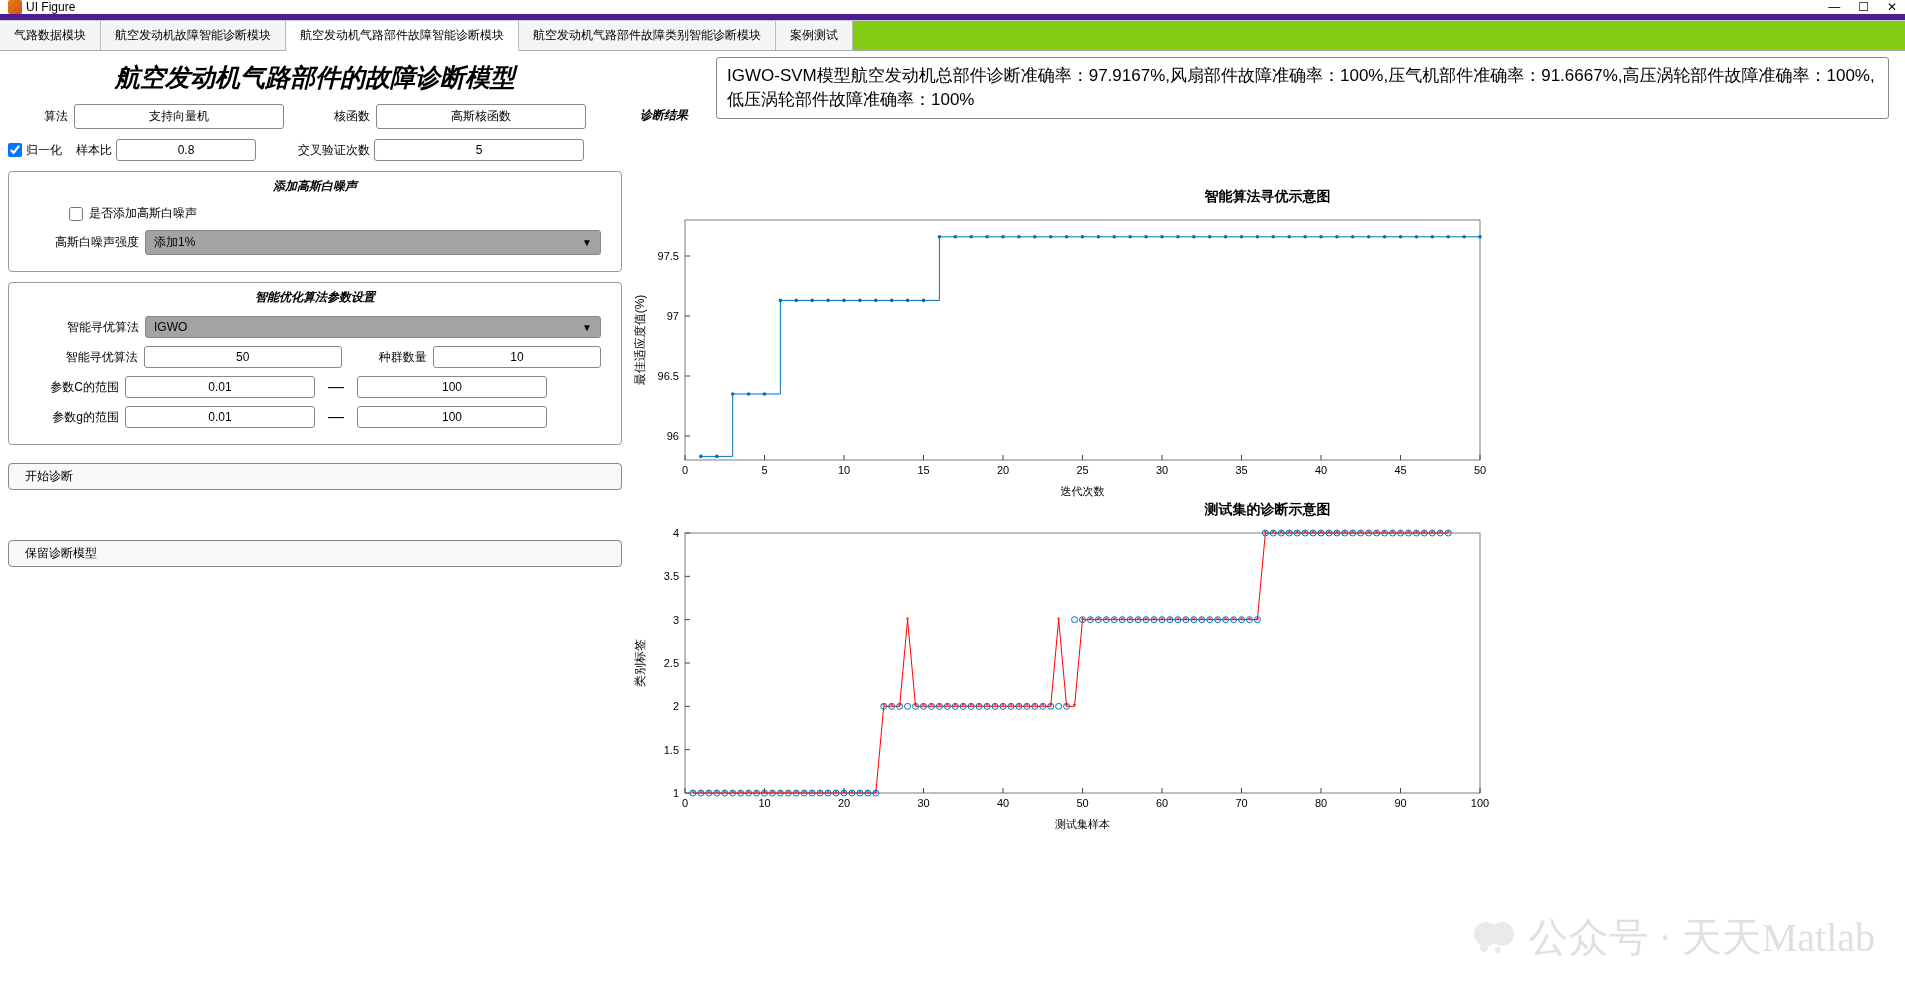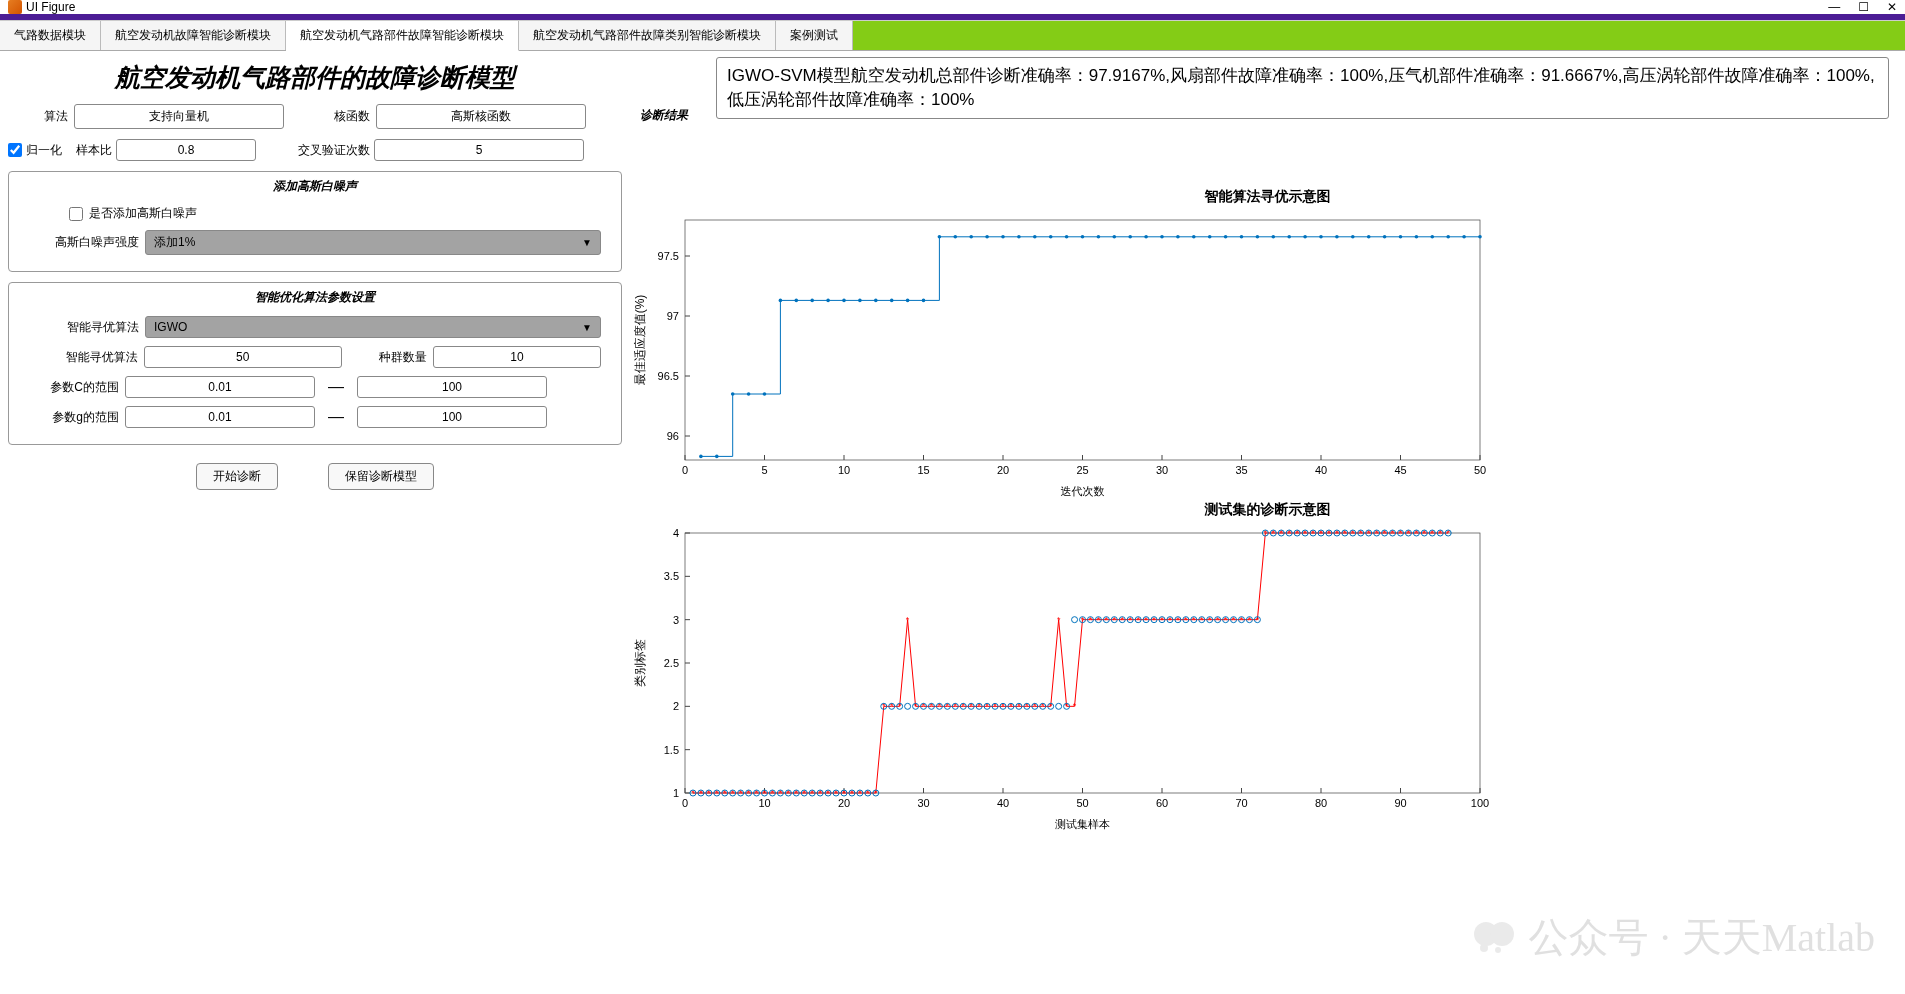--- a/index.html
+++ b/index.html
@@ -24,21 +24,21 @@
 .group { border: 1px solid #999; border-radius: 4px; margin-top: 10px; padding-bottom: 12px; }
 .group-title { font-family: "KaiTi","STKaiti",serif; font-size: 12px; font-style: italic; text-align: center; padding: 6px 0; font-weight: bold; }
 .formrow { display: flex; align-items: center; padding: 4px 20px; gap: 6px; }
 .formrow .flbl { width: 110px; text-align: right; }
 .dropdown { flex: 1; border: 1px solid #888; border-radius: 3px; padding: 3px 8px; display: flex; justify-content: space-between; align-items: center; background: #a3a3a3; }
 .numfield { width: 200px; border: 1px solid #888; border-radius: 3px; padding: 3px 0; text-align: center; }
 .pairrow { display: flex; align-items: center; padding: 4px 20px; gap: 6px; }
 .pairrow .flbl { width: 90px; text-align: right; }
 .sep { width: 30px; text-align: center; font-size: 16px; }
 .numfield2 { width: 190px; border: 1px solid #888; border-radius: 3px; padding: 3px 0; text-align: center; }
-.btnrow { display: flex; justify-content: center; gap: 50px; margin-top: 18px; }
+.btnrow { display: flex; justify-content: center; gap: 50px; margin-top: 18px; flex-direction: column; }
 .btn { border: 1px solid #888; border-radius: 4px; padding: 4px 16px; background: #f8f8f8; cursor: pointer; }
 .right { flex: 1; position: relative; padding: 6px; }
 .result-label { position: absolute; left: 10px; top: 56px; font-size: 12px; font-family: "KaiTi",serif; font-weight: bold; font-style: italic; }
 .result-box { border: 1px solid #888; border-radius: 3px; padding: 6px 10px; margin-left: 80px; margin-right: 10px; font-size: 17px; line-height: 1.4; }
 .chart-area { position: absolute; left: 0; top: 137px; right: 0; height: 320px; }
 .chart-title { text-align: center; font-weight: bold; font-size: 14px; margin-bottom: 4px; }
 .chart-svg { display: block; }
 .chart-area2 { position: absolute; left: 0; top: 450px; right: 0; height: 340px; }
 .axis-text { font-size: 11px; }
 .ylabel { font-size: 12px; }

